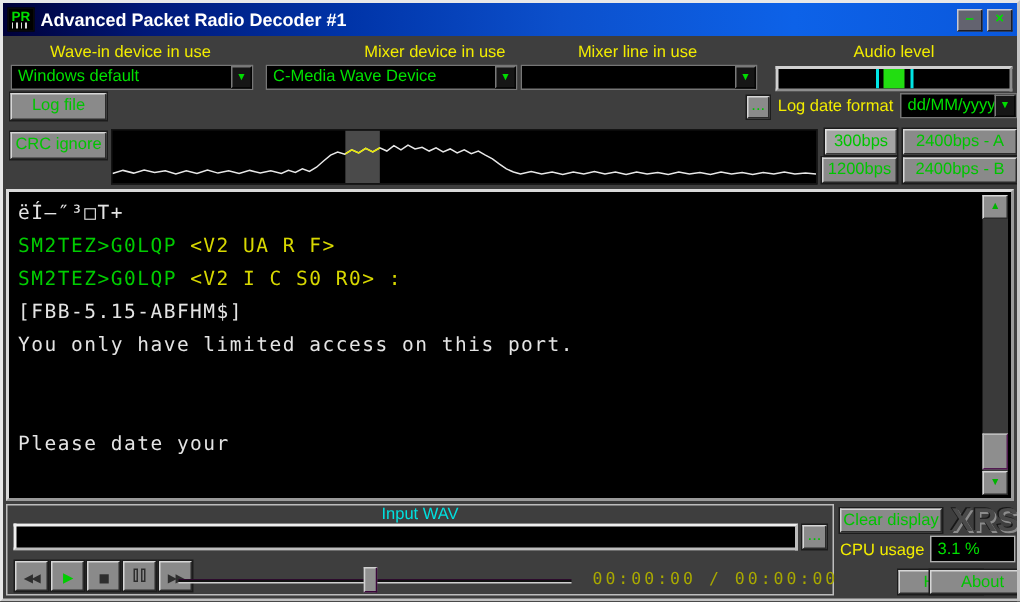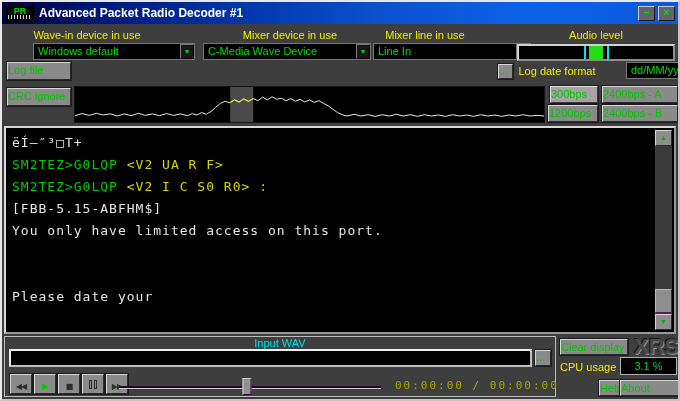--- a/index.html
+++ b/index.html
@@ -10,36 +10,36 @@
     border:2px solid;border-color:#e8e8e8 #c4c4c4 #c4c4c4 #e8e8e8;
     font-family:"Liberation Sans",sans-serif;
     overflow:hidden;
   }
   
   .titlebar{
     position:absolute;left:0;top:0;width:676px;height:22px;
     background:linear-gradient(90deg,#000038 0%,#001878 14%,#0034a8 34%,#0c50cc 55%,#0d62e8 78%,#0a58dc 100%);
     display:flex;align-items:center;padding:0 3px;
   }
-  .app-icon{width:30px;height:16px;background:#000;position:relative;flex:0 0 auto;margin-right:4px;border:1px solid #0a0a0a;}
+  .app-icon{width:18px;height:16px;background:#000;position:relative;flex:0 0 auto;margin-right:4px;border:1px solid #0a0a0a;}
   .app-icon .pr{color:#00e000;font:bold 9px/9px "Liberation Sans",sans-serif;text-align:center;margin-top:1px;letter-spacing:0;}
   .app-icon .bars{position:absolute;bottom:1px;left:2px;right:2px;height:4px;
     background:repeating-linear-gradient(90deg,#d8d8d8 0 1px,transparent 1px 3px);}
   .title-text{color:#fff;font:bold 12px "Liberation Sans",sans-serif;flex:1 1 auto;white-space:nowrap;}
   .win-btn{width:17px;height:15px;margin-left:3px;background:#63636f;
     border:1px solid;border-color:#c9c9d2 #1d1d24 #1d1d24 #c9c9d2;
     color:#00dd00;font:bold 10px/12px "Liberation Sans",sans-serif;text-align:center;cursor:default;}
   
   .lbl{position:absolute;color:#f2ec00;font:11px "Liberation Sans",sans-serif;text-align:center;white-space:nowrap;}
   .btn{position:absolute;background:#8a8a8a;
     border:1px solid;border-color:#d6d6d6 #2b2b2b #2b2b2b #d6d6d6;
     box-shadow:0 0 0 1px #1c1c1c;
-    color:#00c400;font:11px/15px "Liberation Sans",sans-serif;text-align:left;cursor:default;white-space:nowrap;overflow:hidden;}
+    color:#00c400;font:11px/15px "Liberation Sans",sans-serif;text-align:center;cursor:default;white-space:nowrap;overflow:hidden;}
   .btn.active{background:#a4a4a4;border-color:#e2e2e2 #3a3a3a #3a3a3a #e2e2e2;}
-  .combo{position:absolute;background:#000;border:1px solid #767676;margin-left:26px;}
+  .combo{position:absolute;background:#000;border:1px solid #767676;}
   .combo .val{color:#00e000;font:11px/15px "Liberation Sans",sans-serif;padding:0 16px 0 4px;white-space:nowrap;overflow:hidden;}
   .combo .arrow{position:absolute;right:0;top:0;bottom:0;width:14px;background:#161616;
     border:1px solid;border-color:#7a7a7a #050505 #050505 #7a7a7a;
     color:#00dd00;font-size:7px;line-height:13px;text-align:center;}
   .field{position:absolute;background:#000;border:1px solid #9a9a9a;
     color:#00e000;font:11px/16px "Liberation Sans",sans-serif;padding:0 4px;white-space:nowrap;overflow:hidden;}
   
   .meter{position:absolute;left:515px;top:42px;width:158px;height:17px;background:#000;
     border:2px solid;border-color:#d0d0d0 #8e8e8e #8e8e8e #d0d0d0;overflow:hidden;}
   .meter-green{position:absolute;top:0;bottom:0;background:#22dd11;}
@@ -75,21 +75,21 @@
   .slider .track{position:absolute;left:0;right:0;top:6px;height:3px;
     background:linear-gradient(#2d0a2d 0 1px,#111 1px 2px,#cfcfcf 2px 3px);}
   .slider .thumb{position:absolute;top:-2px;width:9px;height:17px;background:#909090;
     border:1px solid;border-color:#d0d0d0 #3a063a #3a063a #d0d0d0;transform:translateX(-50%);}
   .time{position:absolute;left:390px;top:41px;width:158px;color:#a8a800;
     font:11px/16px "DejaVu Sans Mono","Liberation Mono",monospace;letter-spacing:2px;white-space:nowrap;}
   .bottom-right{position:absolute;left:556px;top:334px;width:120px;height:61px;}
   .xrs{position:absolute;left:76px;top:-2px;font:bold 22px "Liberation Sans",sans-serif;color:#4a4a4a;
     letter-spacing:0px;text-shadow:-1px -1px 0 #181818,1px 1px 0 #8c8c8c;}
   .cpu-field{position:absolute;left:62px;top:21px;width:57px;height:18px;background:#000;
-    border:1px solid #b0b0b0;color:#00e000;font:11px/16px "Liberation Sans",sans-serif;text-align:center;padding:0 4px;}
+    border:1px solid #b0b0b0;color:#00e000;font:11px/16px "Liberation Sans",sans-serif;text-align:left;padding:0 4px;}
 </style>
 </head>
 <body>
 
 <div class="window">
 
   <div class="titlebar">
     <div class="app-icon">
       <div class="pr">PR</div>
       <div class="bars"></div>
@@ -106,21 +106,20 @@
 
   <div class="combo" style="left:5px;top:41px;width:162px;height:17px;">
     <div class="val">Windows default</div>
     <div class="arrow">▼</div>
   </div>
   <div class="combo" style="left:175px;top:41px;width:168px;height:17px;">
     <div class="val">C-Media Wave Device</div>
     <div class="arrow">▼</div>
   </div>
   <div class="combo" style="left:345px;top:41px;width:158px;height:17px;">
-    <div class="val">Line In</div>
     <div class="arrow">▼</div>
   </div>
   <div class="meter">
       <div class="meter-green" style="left: 45.5%; width: 9%;"></div>
       <div class="meter-cyan" style="left: 42%;"></div>
       <div class="meter-cyan" style="left: 57%;"></div>
     </div>
 
   <div class="btn" style="left:5px;top:60px;width:64px;height:18px;">Log file</div>
   <div class="btn" style="left:496px;top:62px;width:15px;height:15px;line-height:11px;">...</div>

